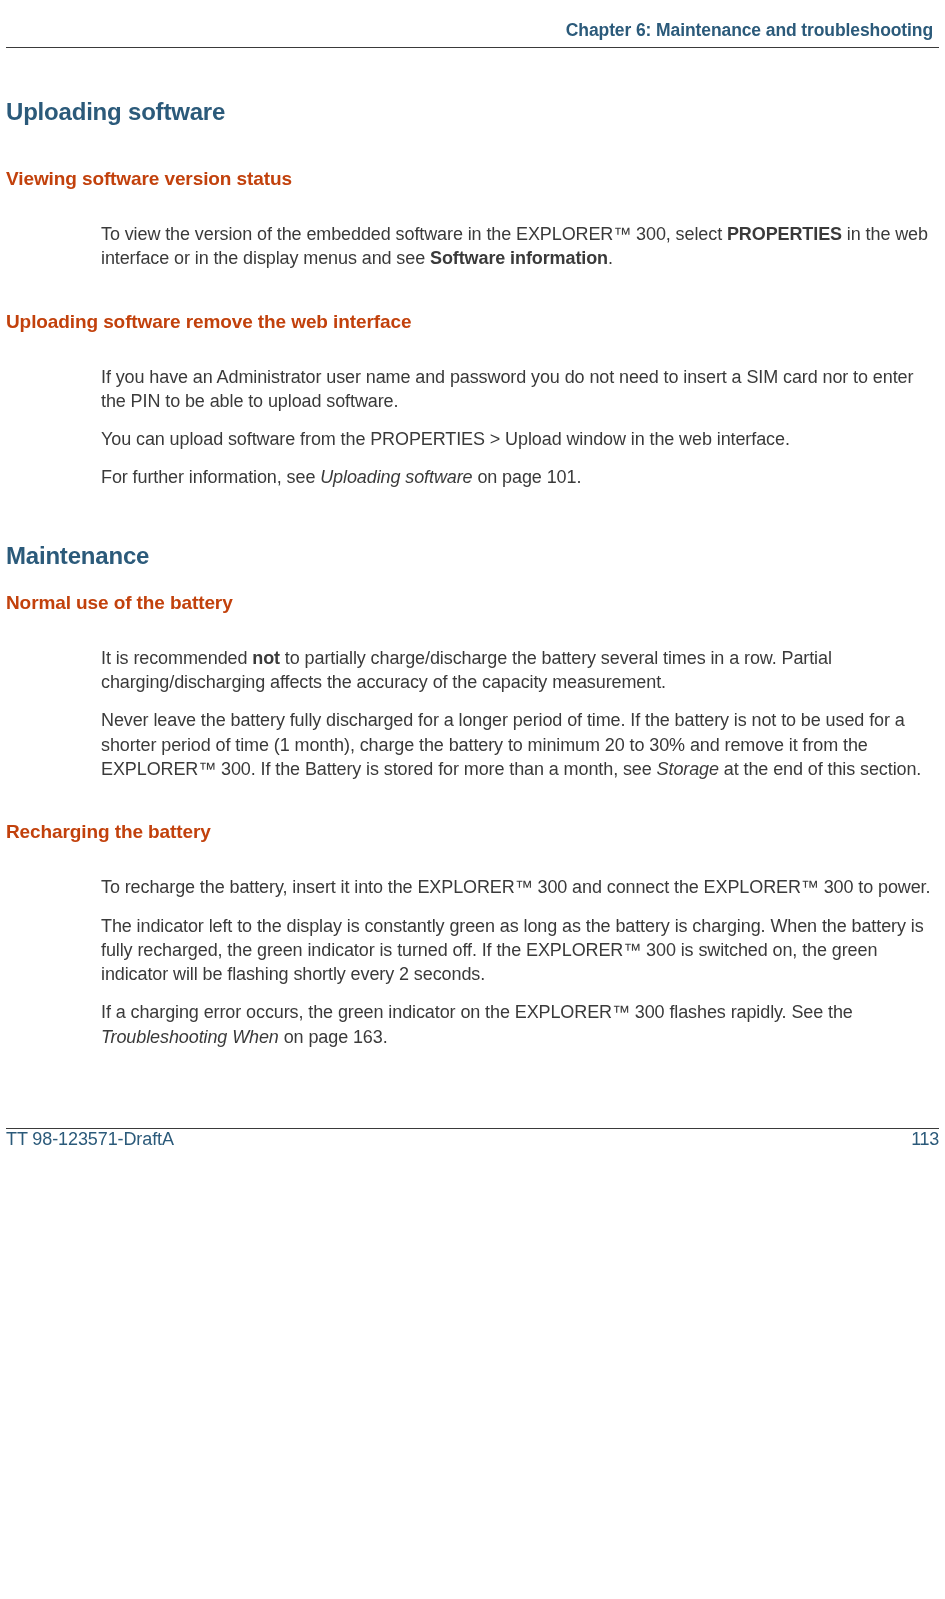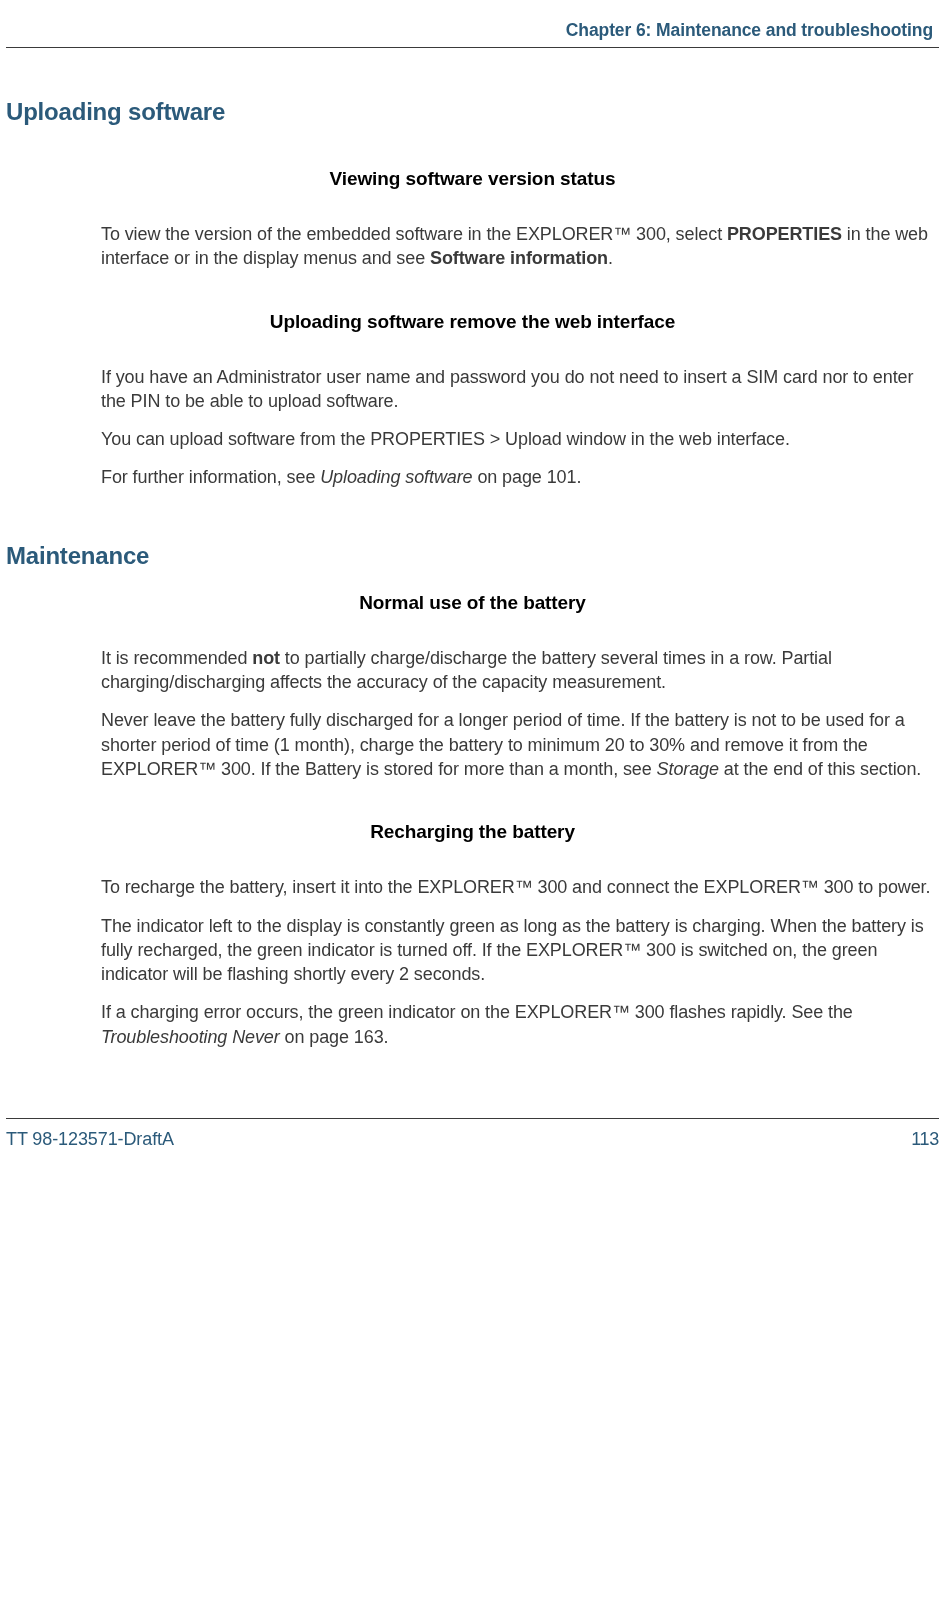--- a/index.html
+++ b/index.html
@@ -40,26 +40,25 @@
       font-size: 24px;
       font-weight: bold;
       margin: 0 0 42px 0;
       letter-spacing: -0.2px;
     }
     h1.second {
       margin-top: 52px;
       margin-bottom: 22px;
     }
     h2 {
-      color: #000000;
+      color: #c2410c;
       font-size: 19px;
       font-weight: bold;
       margin: 0 0 32px 0;
       letter-spacing: -0.1px;
-      text-align: center;
     }
     .body-text {
       color: #3a3a3a;
       font-size: 18px;
       line-height: 1.35;
       margin: 0 0 14px 95px;
       letter-spacing: -0.1px;
     }
     .body-text.last-in-block {
       margin-bottom: 40px;
@@ -69,21 +68,21 @@
     }
     em {
       font-style: italic;
     }
     .footer {
       position: absolute;
       left: 6px;
       right: 6px;
       bottom: 24px;
       border-top: 1px solid #3a3a3a;
-      padding-top: 10px;
+      padding-top: 0;
       display: flex;
       justify-content: space-between;
       align-items: baseline;
     }
     .footer-left {
       color: #2b5a7a;
       font-size: 18px;
       letter-spacing: -0.1px;
     }
     .footer-right {
@@ -133,21 +132,21 @@
       <span>Never leave the battery fully discharged for a longer period of time. If the battery is not to be used for a shorter period of time (1 month), charge the battery to minimum 20 to 30% and remove it from the EXPLORER™ 300. If the Battery is stored for more than a month, see </span><em>Storage</em><span> at the end of this section.</span>
     </p>
 
     <h2>Recharging the battery</h2>
 
     <p class="body-text">To recharge the battery, insert it into the EXPLORER™ 300 and connect the EXPLORER™ 300 to power.</p>
 
     <p class="body-text">The indicator left to the display is constantly green as long as the battery is charging. When the battery is fully recharged, the green indicator is turned off. If the EXPLORER™ 300 is switched on, the green indicator will be flashing shortly every 2 seconds.</p>
 
     <p class="body-text">
-      <span>If a charging error occurs, the green indicator on the EXPLORER™ 300 flashes rapidly. See the </span><em>Troubleshooting Never</em><span> on page 163.</span>
+      <span>If a charging error occurs, the green indicator on the EXPLORER™ 300 flashes rapidly. See the </span><em>Troubleshooting When</em><span> on page 163.</span>
     </p>
 
   </div>
 
   <div class="footer">
     <span class="footer-left">TT 98-123571-DraftA</span>
     <span class="footer-right">113</span>
   </div>
 
 </div>

